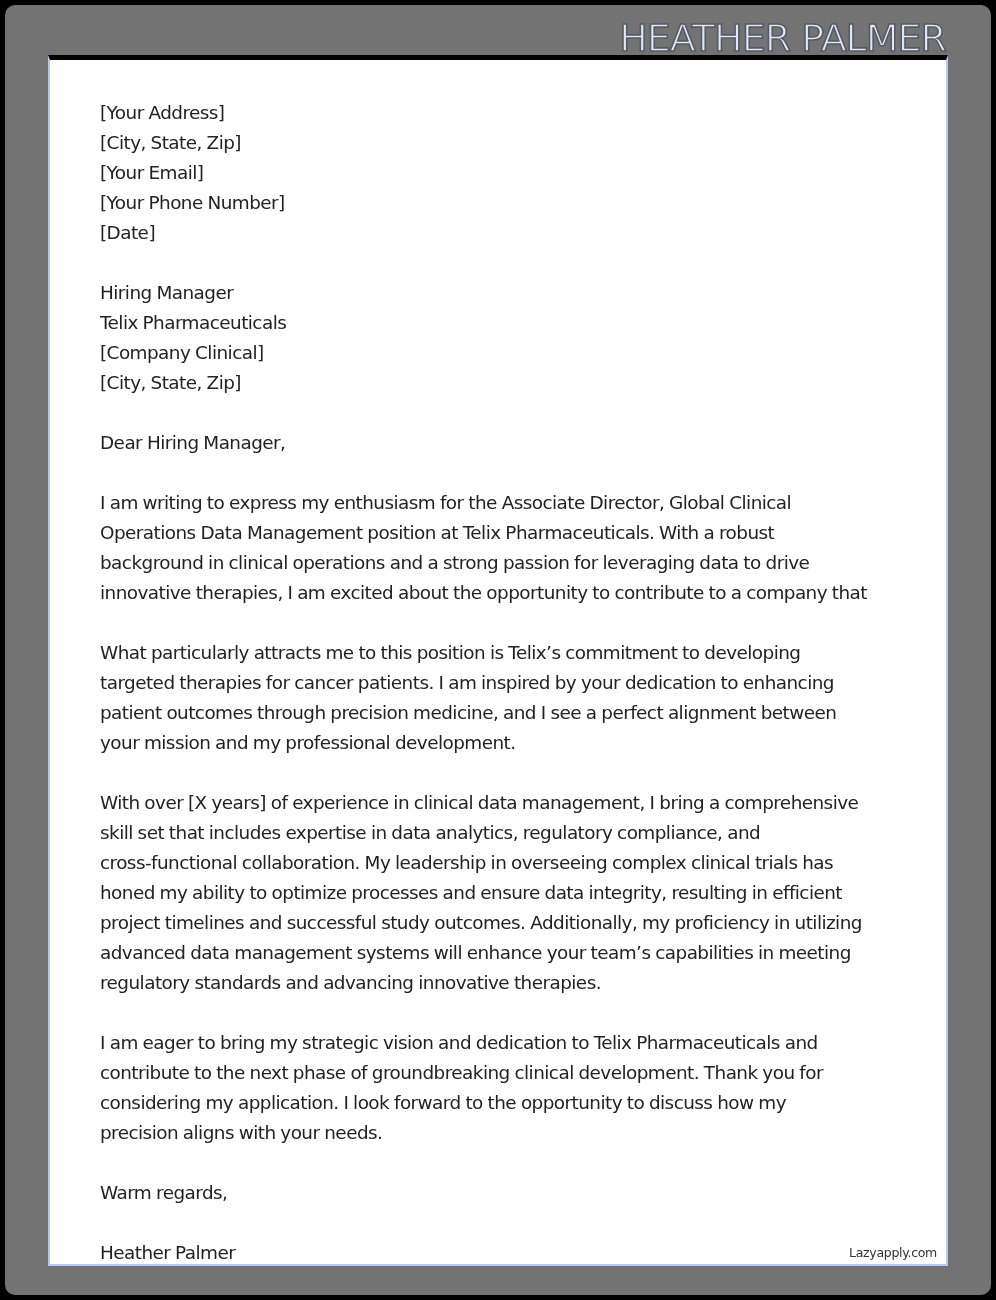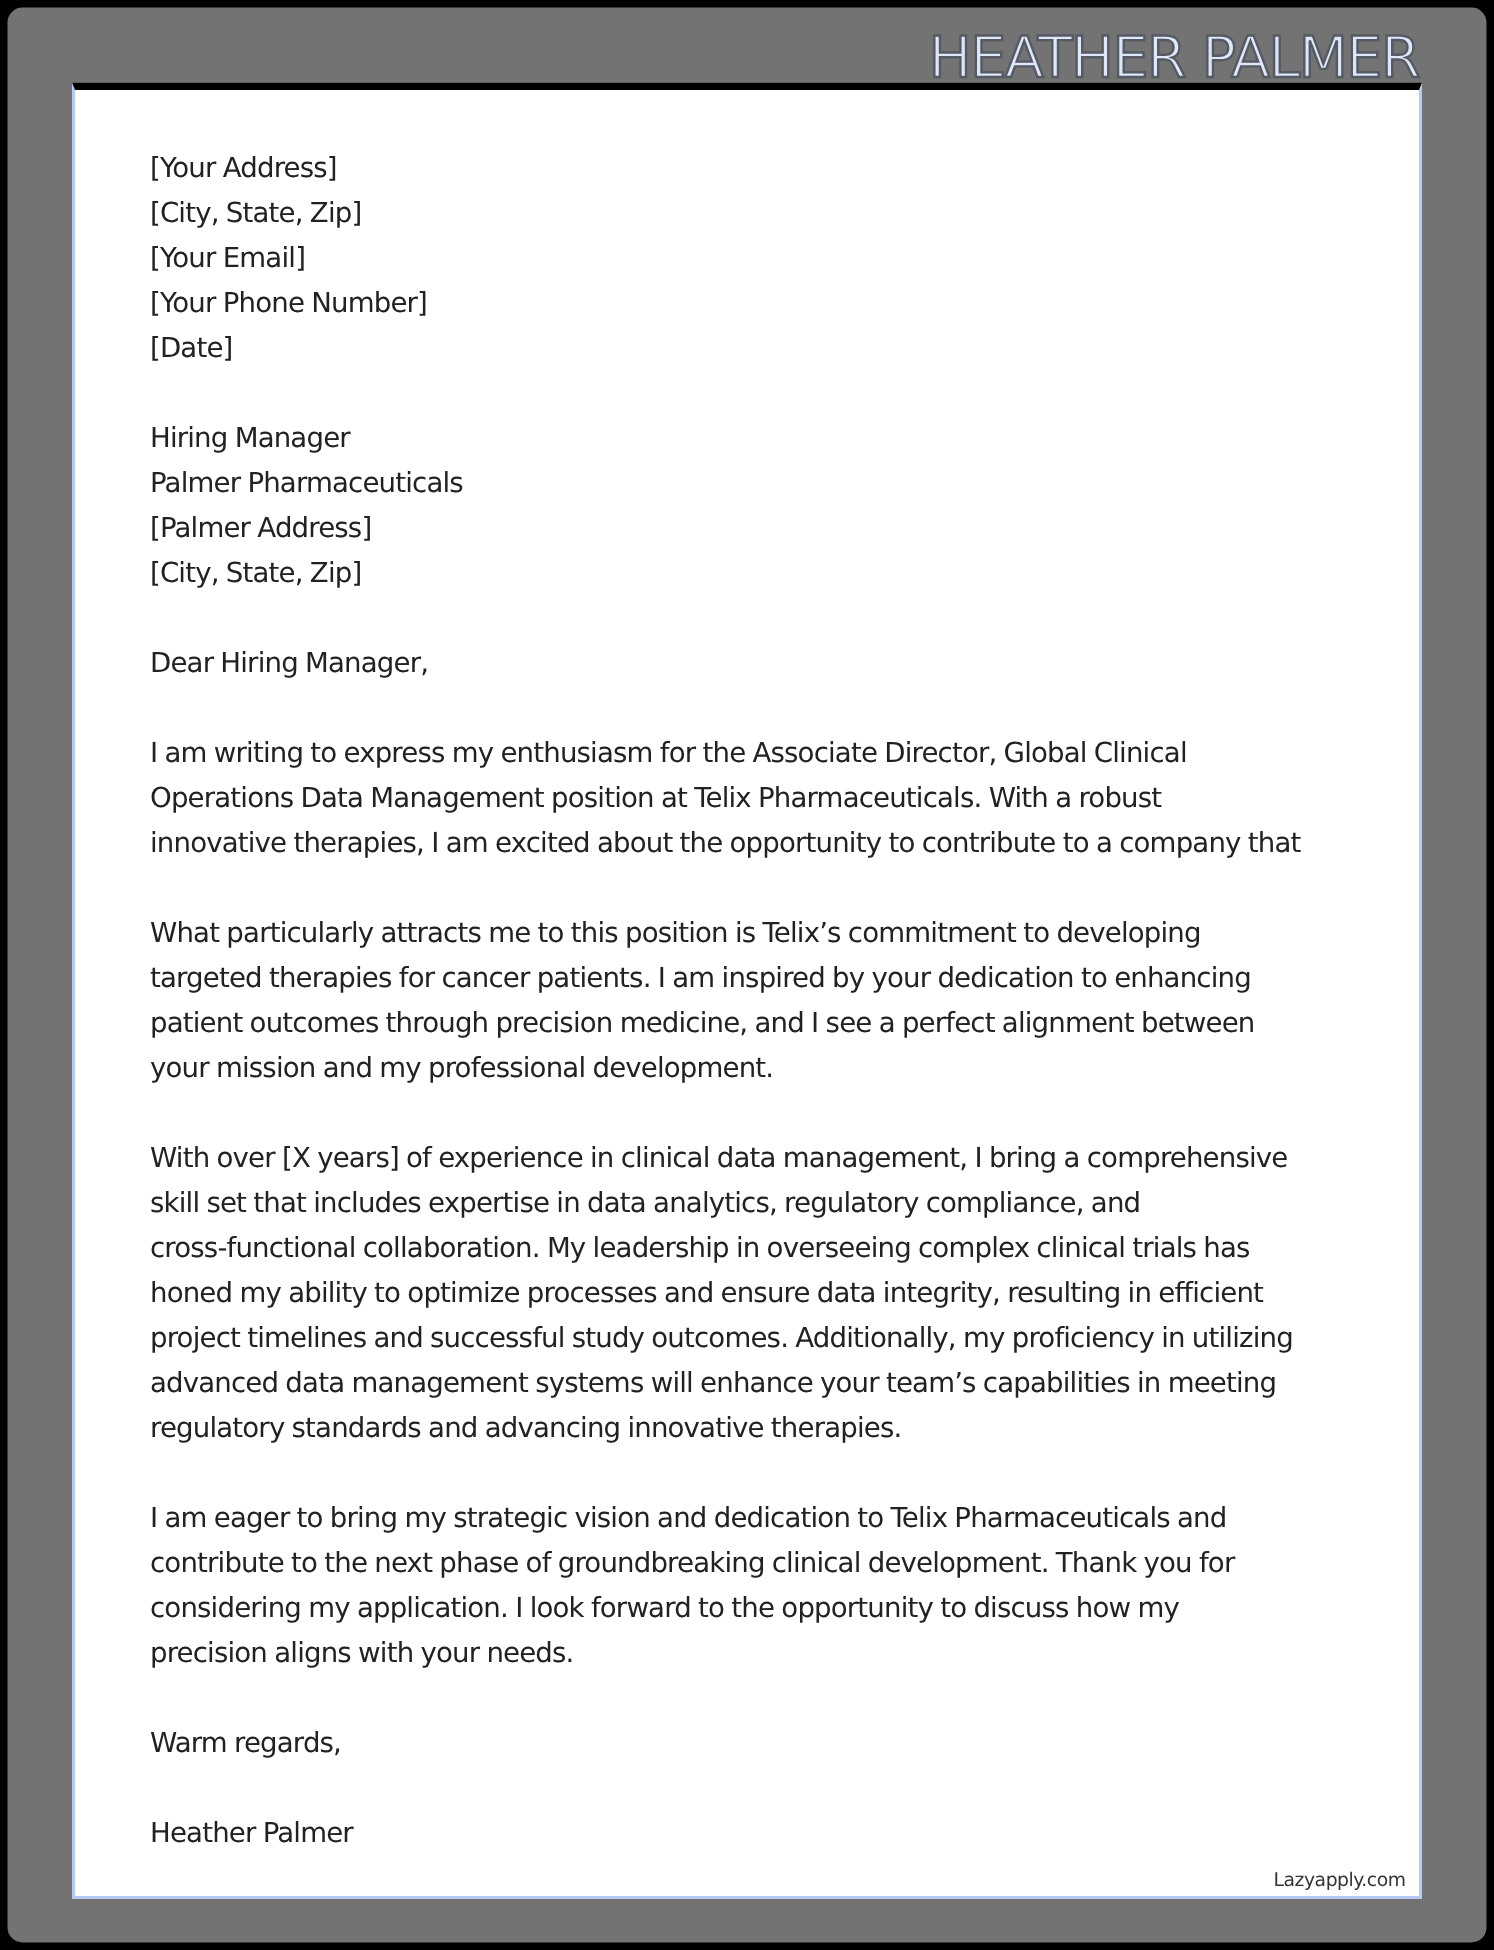--- a/index.html
+++ b/index.html
@@ -94,32 +94,33 @@
       <span class="line">[Your Address]</span>
       <span class="line">[City, State, Zip]</span>
       <span class="line">[Your Email]</span>
       <span class="line">[Your Phone Number]</span>
       <span class="line">[Date]</span>
     </div>
     <span class="gap"></span>
 
     <div>
       <span class="line">Hiring Manager</span>
-      <span class="line">Palmer Pharmaceuticals</span>
-      <span class="line">[Palmer Address]</span>
+      <span class="line">Telix Pharmaceuticals</span>
+      <span class="line">[Company Clinical]</span>
       <span class="line">[City, State, Zip]</span>
     </div>
     <span class="gap"></span>
 
     <span class="line">Dear Hiring Manager,</span>
     <span class="gap"></span>
 
     <div>
       <span class="line">I am writing to express my enthusiasm for the Associate Director, Global Clinical</span>
       <span class="line">Operations Data Management position at Telix Pharmaceuticals. With a robust</span>
+      <span class="line">background in clinical operations and a strong passion for leveraging data to drive</span>
       <span class="line">innovative therapies, I am excited about the opportunity to contribute to a company that</span>
     </div>
     <span class="gap"></span>
 
     <div>
       <span class="line">What particularly attracts me to this position is Telix’s commitment to developing</span>
       <span class="line">targeted therapies for cancer patients. I am inspired by your dedication to enhancing</span>
       <span class="line">patient outcomes through precision medicine, and I see a perfect alignment between</span>
       <span class="line">your mission and my professional development.</span>
     </div>

